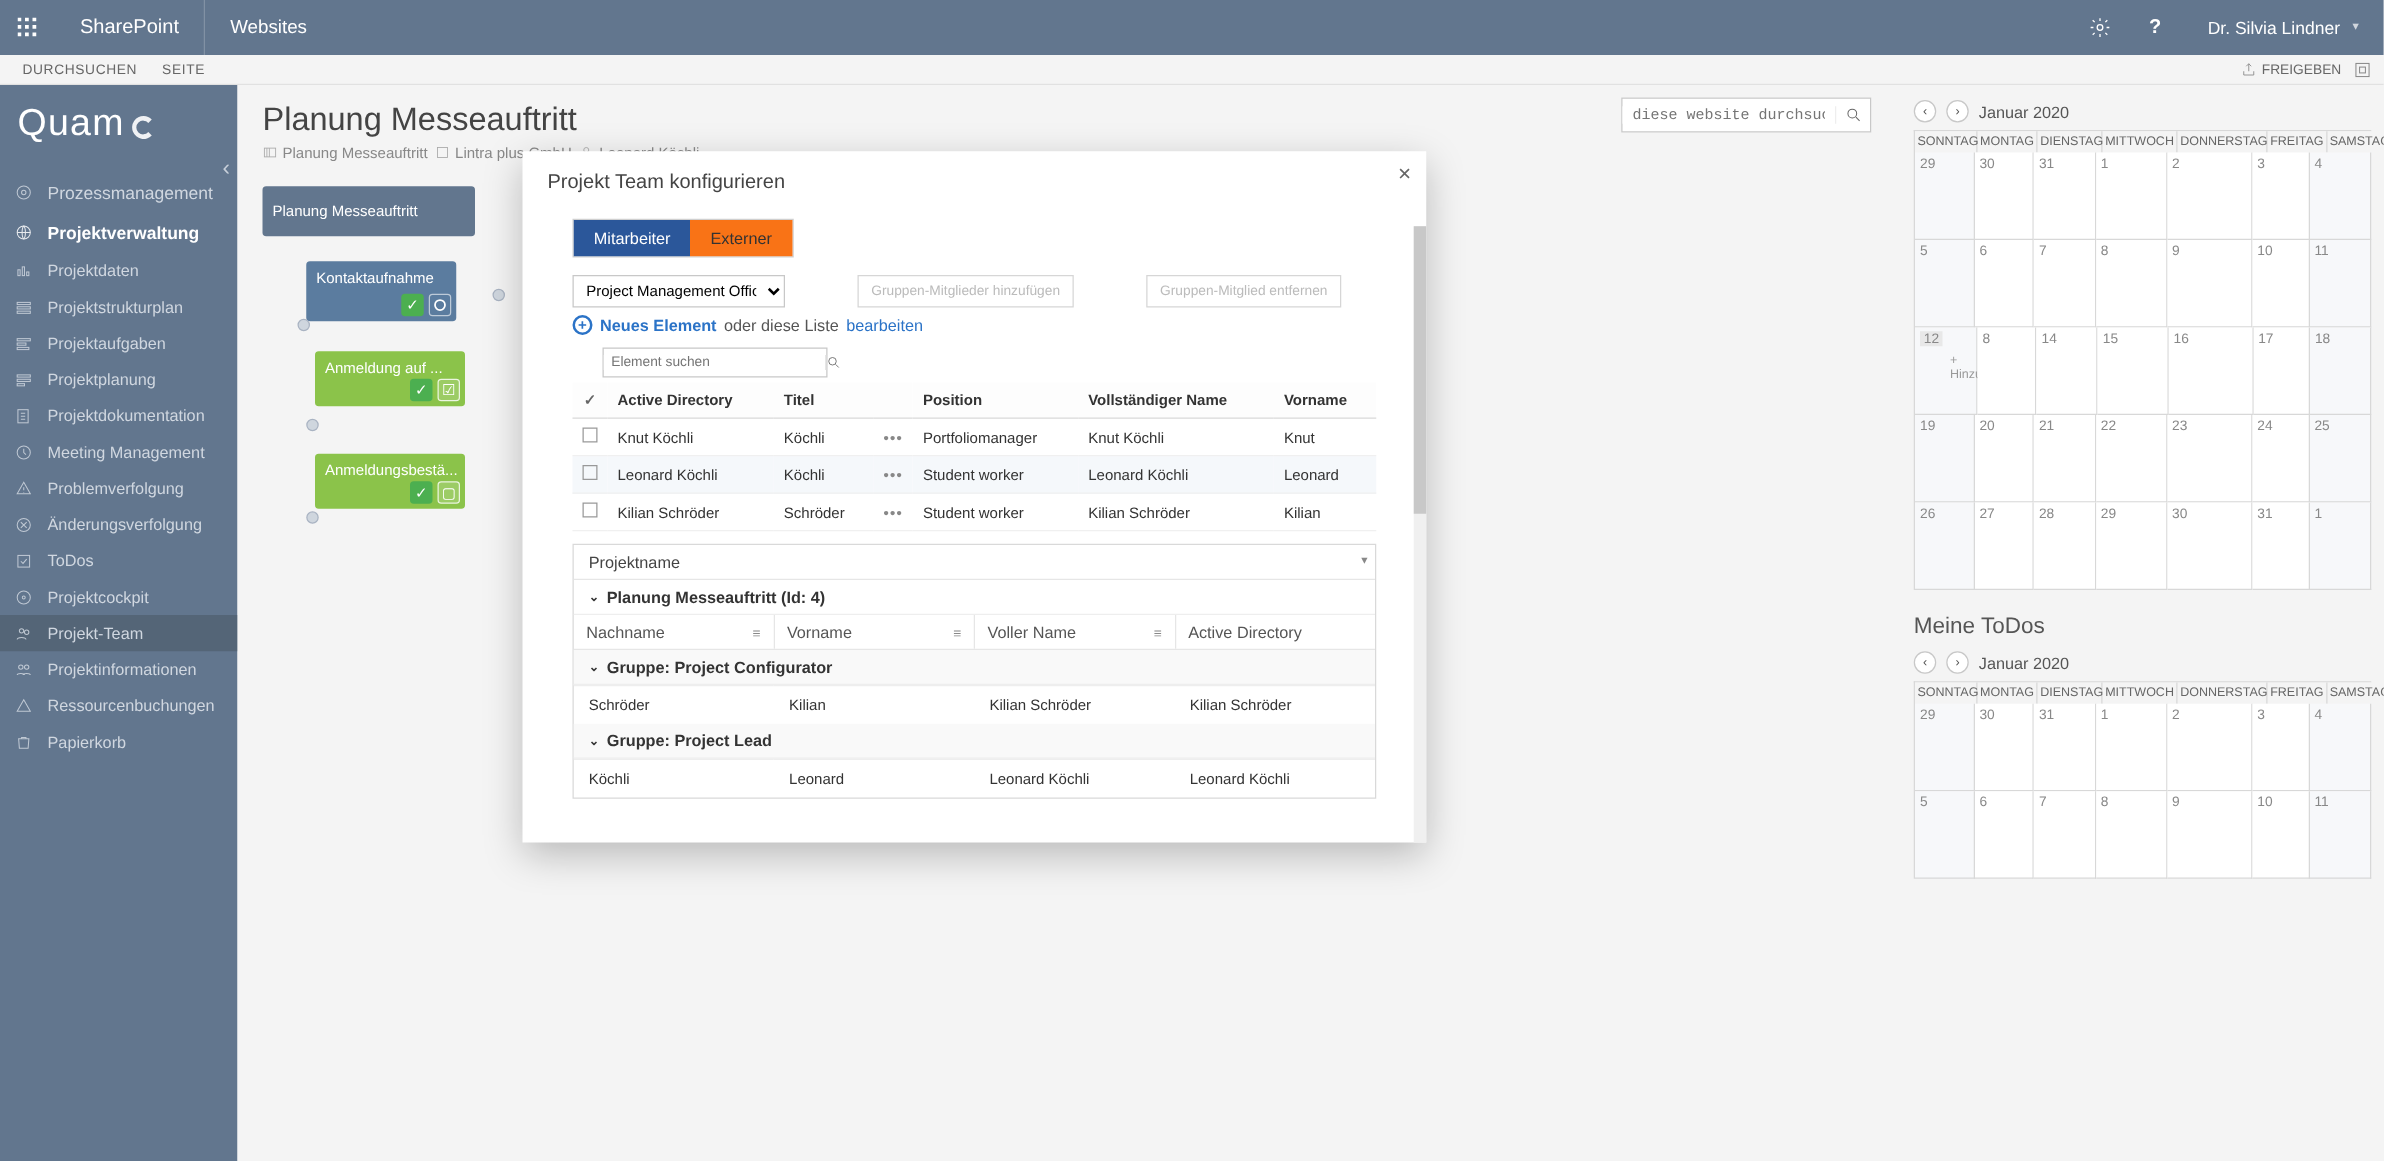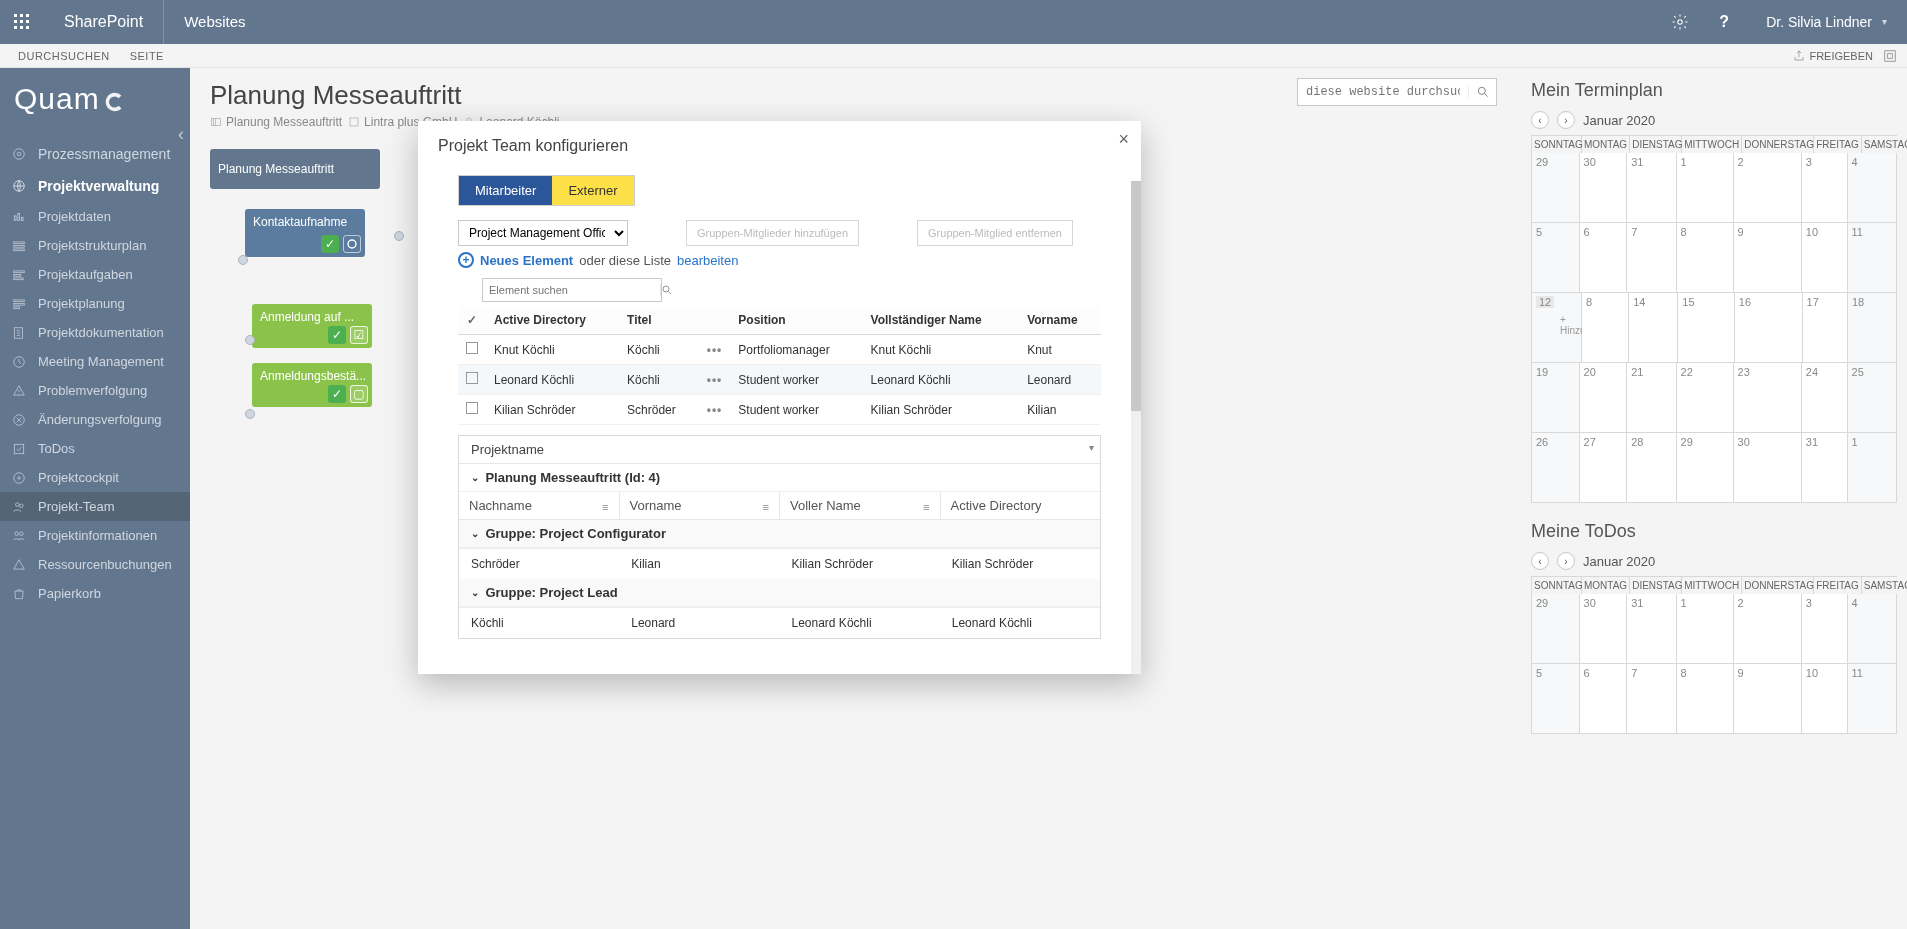--- a/index.html
+++ b/index.html
@@ -69,21 +69,21 @@
   .dn{font-size:11px;}
   .w1{width:50px;} .w2{width:50px;} .w3{width:52px;} .w4{width:60px;} .w5{width:72px;} .w6{width:48px;} .w7{width:52px;}
   .add-hint{font-size:10px;color:#999;margin-top:6px;margin-left:24px;}
   
   .overlay{position:absolute;inset:0;}
   .modal{position:absolute;left:418px;top:121px;width:723px;height:553px;background:#fff;box-shadow:0 10px 30px rgba(0,0,0,.25);display:flex;flex-direction:column;}
   .modal-head{padding:16px 20px 10px;color:#444;font-size:16px;font-weight:300;}
   .modal-close{position:absolute;top:8px;right:12px;font-size:18px;color:#666;cursor:pointer;font-weight:300;}
   .modal-body{padding:10px 40px 10px 40px;overflow-y:auto;flex:1;position:relative;}
   .tabs{display:flex;border:1px solid #cfcfcf;width:fit-content;margin-bottom:14px;}
-  .tab{padding:7px 16px;font-size:13px;cursor:pointer;background:#fde047;}
+  .tab{padding:7px 16px;font-size:13px;cursor:pointer;background:#f97316;}
   .tab.active{background:#2b579a;color:#fff;border-color:#2b579a;}
   .controls{display:flex;gap:14px;align-items:center;margin-bottom:6px;}
   select.group{border:1px solid #c8c8c8;height:26px;padding:0 6px;background:#fff;font-size:12px;width:170px;}
   .ghostbtn{border:1px solid #d6d6d6;background:#fff;height:26px;padding:0 10px;color:#bbb;font-size:11px;margin-left:44px;}
   .newel{display:flex;align-items:center;gap:6px;margin:6px 0 10px;color:#555;}
   .newel .plus{width:16px;height:16px;border:2px solid #2b73c7;border-radius:50%;color:#2b73c7;display:flex;align-items:center;justify-content:center;font-size:12px;font-weight:700;}
   .newel .link{color:#2b73c7;font-weight:600;text-decoration:none;cursor:pointer;}
   .elsearch{border:1px solid #c8c8c8;height:24px;width:180px;display:flex;align-items:center;margin:0 0 4px 24px;gap:23px;}
   .elsearch input{flex:1;border:0;outline:0;padding:0 6px;font-size:11px;}
   .elsearch .sico{width:24px;display:flex;align-items:center;justify-content:center;border-left:1px solid #e6e6e6;}
@@ -374,41 +374,40 @@
             <span class="badge ok">✓</span>
             <span class="badge grid">
                 <svg width="10" height="10" viewBox="0 0 10 10" class="sv" style="color:#fff">
                   <circle cx="5" cy="5" r="4"></circle>
                 </svg>
               </span>
           </div>
         </div>
         <div class="connector-dot" style="left:28px;top:106px"></div>
         <div class="connector-dot" style="left:184px;top:82px"></div>
-        <div class="dbox green" style="top:155px">
+        <div class="dbox green" style="top:132px">
           <span>Anmeldung auf ...</span>
           <div class="badge-row">
             <span class="badge ok">✓</span>
             <span class="badge box">☑</span>
           </div>
         </div>
         <div class="connector-dot" style="left:35px;top:186px"></div>
         <div class="dbox green" style="top:214px">
           <span>Anmeldungsbestä...</span>
           <div class="badge-row">
             <span class="badge ok">✓</span>
             <span class="badge box">▢</span>
           </div>
         </div>
         <div class="connector-dot" style="left:35px;top:260px"></div>
       </div>
     </div>
 
     <div class="rail">
-      <div class="rail-title">Mein Terminplan</div>
       <div class="month-nav">
         <span class="navbtn">‹</span>
         <span class="navbtn">›</span>
         <span>Januar 2020</span>
       </div>
       <div class="cal" id="cal1">
           <div class="cal-head">
             <div class="wh w-sun">SONNTAG</div>
             <div class="wh w-mon">MONTAG</div>
             <div class="wh w-tue">DIENSTAG</div>

